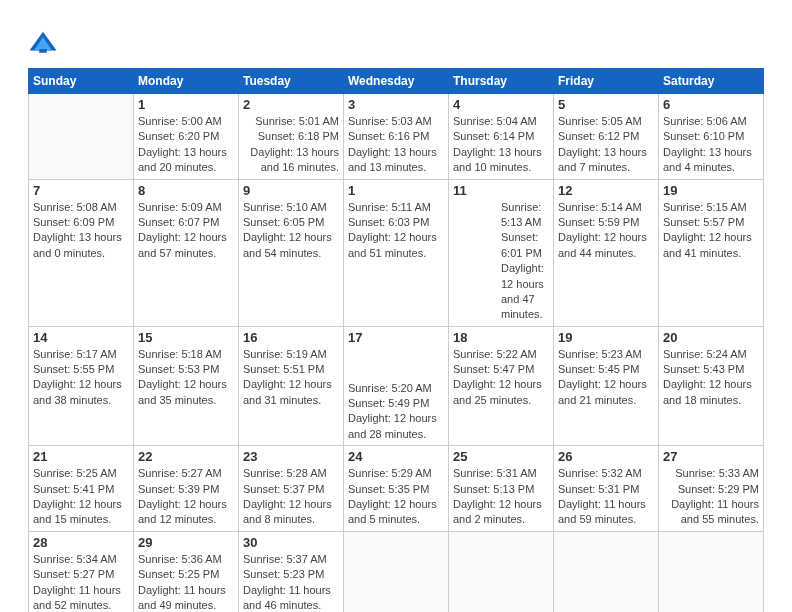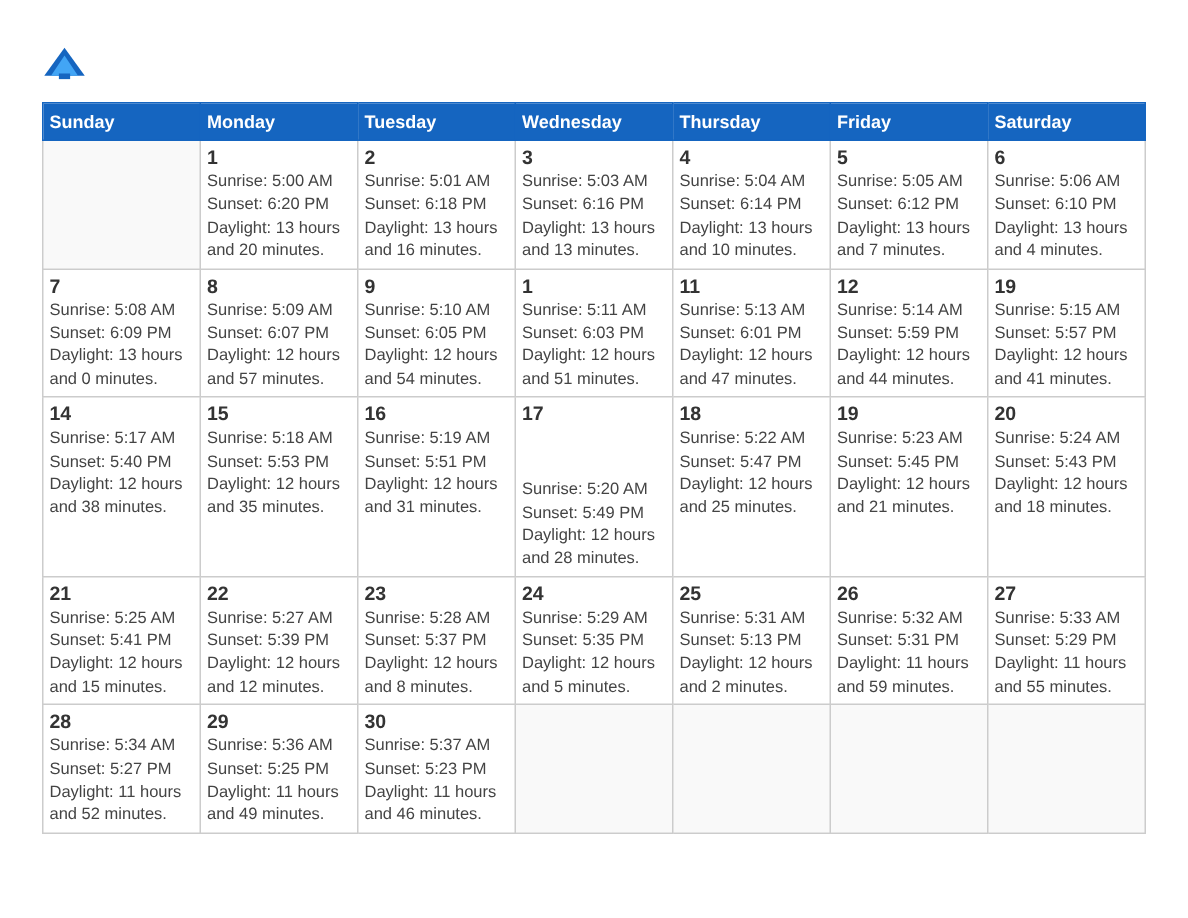--- a/index.html
+++ b/index.html
@@ -128,21 +128,21 @@
           <td class="empty-cell"></td>
           <td>
             <span class="day-number">1</span>
             <div class="day-info" style="white-space: pre-line;">Sunrise: 5:00 AM
 Sunset: 6:20 PM
 Daylight: 13 hours
 and 20 minutes.</div>
           </td>
           <td>
             <span class="day-number">2</span>
-            <div class="day-info" style="white-space: pre-line;">Sunrise: 5:01 AM
+            <div class="day-info" style="white-space: pre-line; text-align: right;">Sunrise: 5:01 AM
 Sunset: 6:18 PM
 Daylight: 13 hours
 and 16 minutes.</div>
           </td>
           <td>
             <span class="day-number">3</span>
             <div class="day-info" style="white-space: pre-line;">Sunrise: 5:03 AM
 Sunset: 6:16 PM
 Daylight: 13 hours
 and 13 minutes.</div>
@@ -193,21 +193,21 @@
           </td>
           <td>
             <span class="day-number">1</span>
             <div class="day-info" style="white-space: pre-line;">Sunrise: 5:11 AM
 Sunset: 6:03 PM
 Daylight: 12 hours
 and 51 minutes.</div>
           </td>
           <td>
             <span class="day-number">11</span>
-            <div class="day-info" style="white-space: pre-line;">Sunrise: 5:13 AM
+            <div class="day-info" style="white-space: pre-line; margin-left: 48px;">Sunrise: 5:13 AM
 Sunset: 6:01 PM
 Daylight: 12 hours
 and 47 minutes.</div>
           </td>
           <td>
             <span class="day-number">12</span>
             <div class="day-info" style="white-space: pre-line;">Sunrise: 5:14 AM
 Sunset: 5:59 PM
 Daylight: 12 hours
 and 44 minutes.</div>
@@ -217,21 +217,21 @@
             <div class="day-info" style="white-space: pre-line;">Sunrise: 5:15 AM
 Sunset: 5:57 PM
 Daylight: 12 hours
 and 41 minutes.</div>
           </td>
         </tr>
         <tr>
           <td>
             <span class="day-number">14</span>
             <div class="day-info" style="white-space: pre-line;">Sunrise: 5:17 AM
-Sunset: 5:40 PM
+Sunset: 5:55 PM
 Daylight: 12 hours
 and 38 minutes.</div>
           </td>
           <td>
             <span class="day-number">15</span>
             <div class="day-info" style="white-space: pre-line;">Sunrise: 5:18 AM
 Sunset: 5:53 PM
 Daylight: 12 hours
 and 35 minutes.</div>
           </td>
@@ -309,21 +309,21 @@
           </td>
           <td>
             <span class="day-number">26</span>
             <div class="day-info" style="white-space: pre-line;">Sunrise: 5:32 AM
 Sunset: 5:31 PM
 Daylight: 11 hours
 and 59 minutes.</div>
           </td>
           <td>
             <span class="day-number">27</span>
-            <div class="day-info" style="white-space: pre-line;">Sunrise: 5:33 AM
+            <div class="day-info" style="white-space: pre-line; text-align: right;">Sunrise: 5:33 AM
 Sunset: 5:29 PM
 Daylight: 11 hours
 and 55 minutes.</div>
           </td>
         </tr>
         <tr>
           <td>
             <span class="day-number">28</span>
             <div class="day-info" style="white-space: pre-line;">Sunrise: 5:34 AM
 Sunset: 5:27 PM

